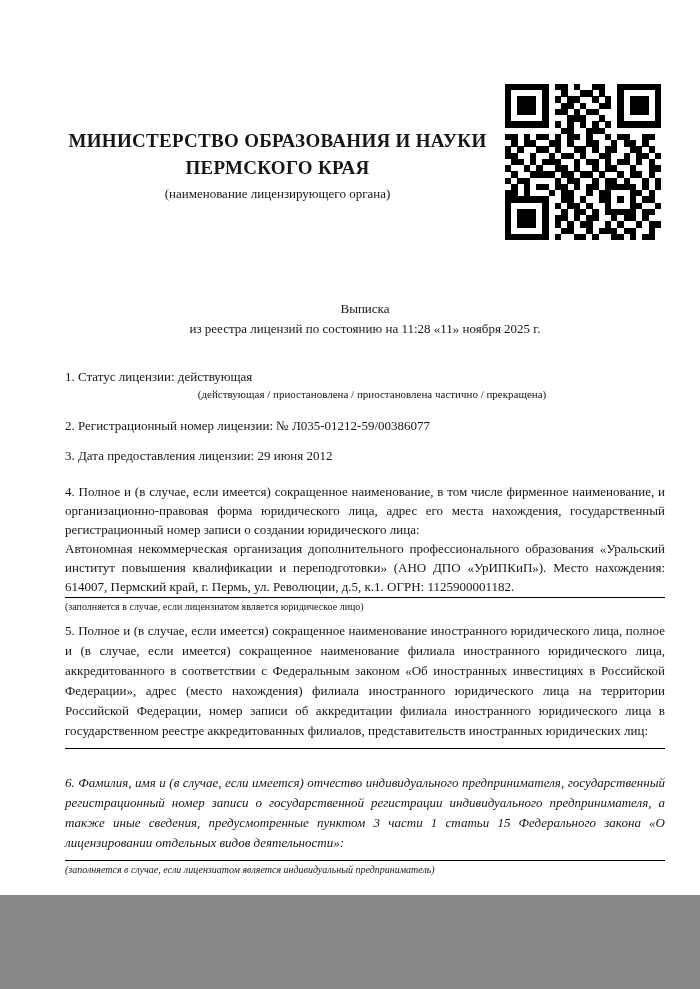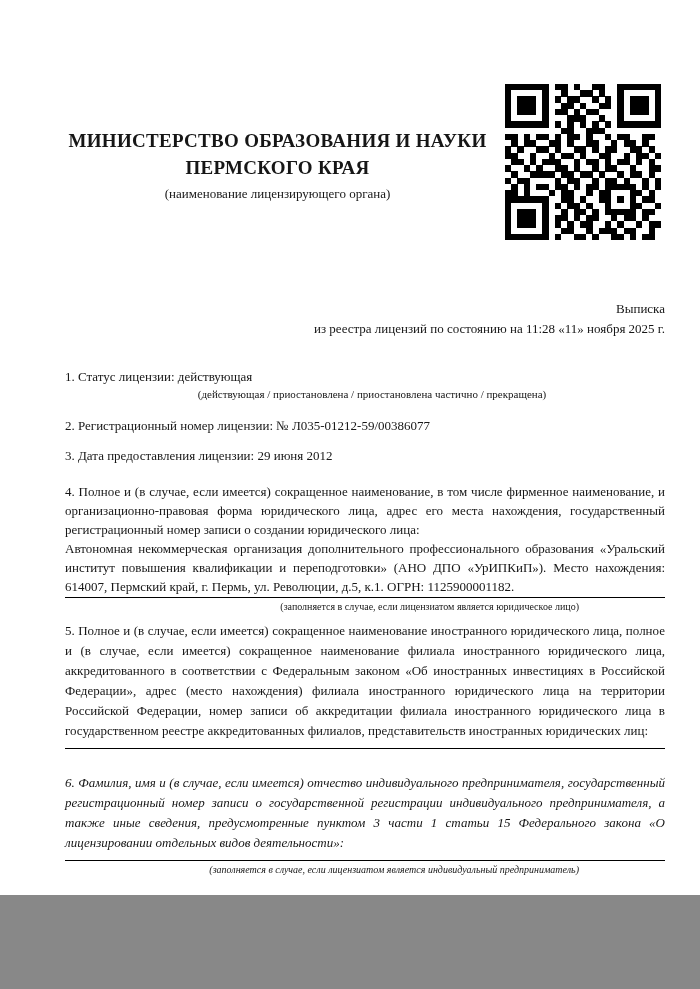--- a/index.html
+++ b/index.html
@@ -13,37 +13,37 @@
   }
   .abs{position:absolute;left:65px;width:600px;}
   
   .qr{position:absolute;left:505px;top:84px;width:156px;height:156px;}
   .qr svg{display:block;width:156px;height:156px;}
   
   .authority{top:127px;left:65px;width:425px;text-align:center;}
   .authority .name{font-size:19px;line-height:27px;font-weight:bold;letter-spacing:0.3px;}
   .authority .a-caption{font-size:13px;line-height:13px;margin-top:6px;}
   
-  .doc-title{top:299px;text-align:right;font-size:13px;line-height:20px;}
+  .doc-title{top:299px;text-align:center;font-size:13px;line-height:20px;}
   
   .item{font-size:13px;line-height:19px;}
   .item-1{top:367px;}
   .inline-caption{font-size:11px;line-height:14px;text-align:center;padding-left:14px;margin-top:1px;}
   .item-2{top:416px;}
   .item-3{top:446px;}
   .item-4{top:482px;}
   .item-5{top:621px;}
   .item-5 .para{line-height:20px;}
   .item-6{top:773px;font-style:italic;}
   .item-6 .para{line-height:20px;}
   .item-7{top:896px;}
   .para{text-align:justify;}
   .rule{border:none;border-top:1.6px solid #000;margin:1px 0 0 0;}
   .gap-rule{margin-top:7px;}
-  .rule-caption{font-size:10px;line-height:13px;text-align:right;padding-right:86px;margin-top:2px;}
+  .rule-caption{font-size:10px;line-height:13px;text-align:left;padding-right:86px;margin-top:2px;}
   
   .page-number{top:926px;text-align:center;font-size:13px;line-height:16px;}
 </style>
 </head>
 <body>
 
 <div class="page">
 
   <div class="qr">
     <svg xmlns="http://www.w3.org/2000/svg" viewBox="0 0 156 156" shape-rendering="crispEdges" fill="#000">

